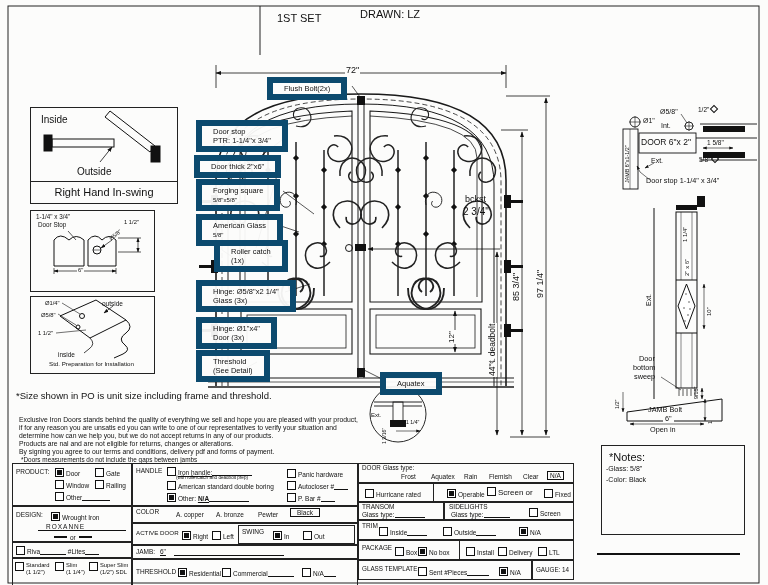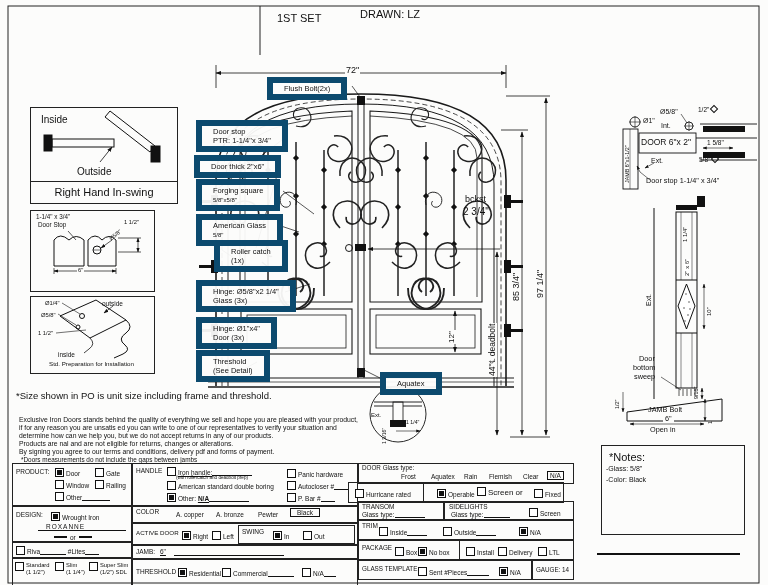--- a/index.html
+++ b/index.html
@@ -408,21 +408,21 @@
   <div class="fb" style="left:358px;top:463px;width:214px;height:19px">
     <span class="p" style="left:3px;top:1px;font-size:6.3px">DOOR Glass type:</span>
     <span class="p" style="left:42px;top:9px">Frost</span>
     <span class="p" style="left:72px;top:9px">Aquatex</span>
     <span class="p" style="left:105px;top:9px">Rain</span>
     <span class="p" style="left:130px;top:9px">Flemish</span>
     <span class="p" style="left:164px;top:9px">Clear</span>
     <span class="p" style="left:188px;top:7px;border:1px solid #111;padding:0 2px;text-decoration:underline">N/A</span>
   </div>
 
-  <div class="fb" style="left:348px;top:482px;width:214px;height:19px">
+  <div class="fb" style="left:358px;top:482px;width:214px;height:19px">
     <i class="vdiv" style="left:74px"></i>
     <span class="p" style="left:6px;top:6px"><span class="cb"></span><span>Hurricane rated</span></span>
     <span class="p" style="left:88px;top:6px"><span class="cb checked"></span><span>Operable</span></span>
     <span class="p" style="left:128px;top:4px;font-size:8px"><span class="cb"></span><span>Screen or</span></span>
     <span class="p" style="left:185px;top:6px"><span class="cb"></span><span>Fixed</span></span>
   </div>
 
   <div class="fb" style="left:358px;top:501px;width:85px;height:18px">
     <span class="p" style="left:3px;top:1px">TRANSOM</span>
     <span class="p" style="left:3px;top:9px"><span>Glass type:</span><span class="bl" style="width:30px"></span></span>

